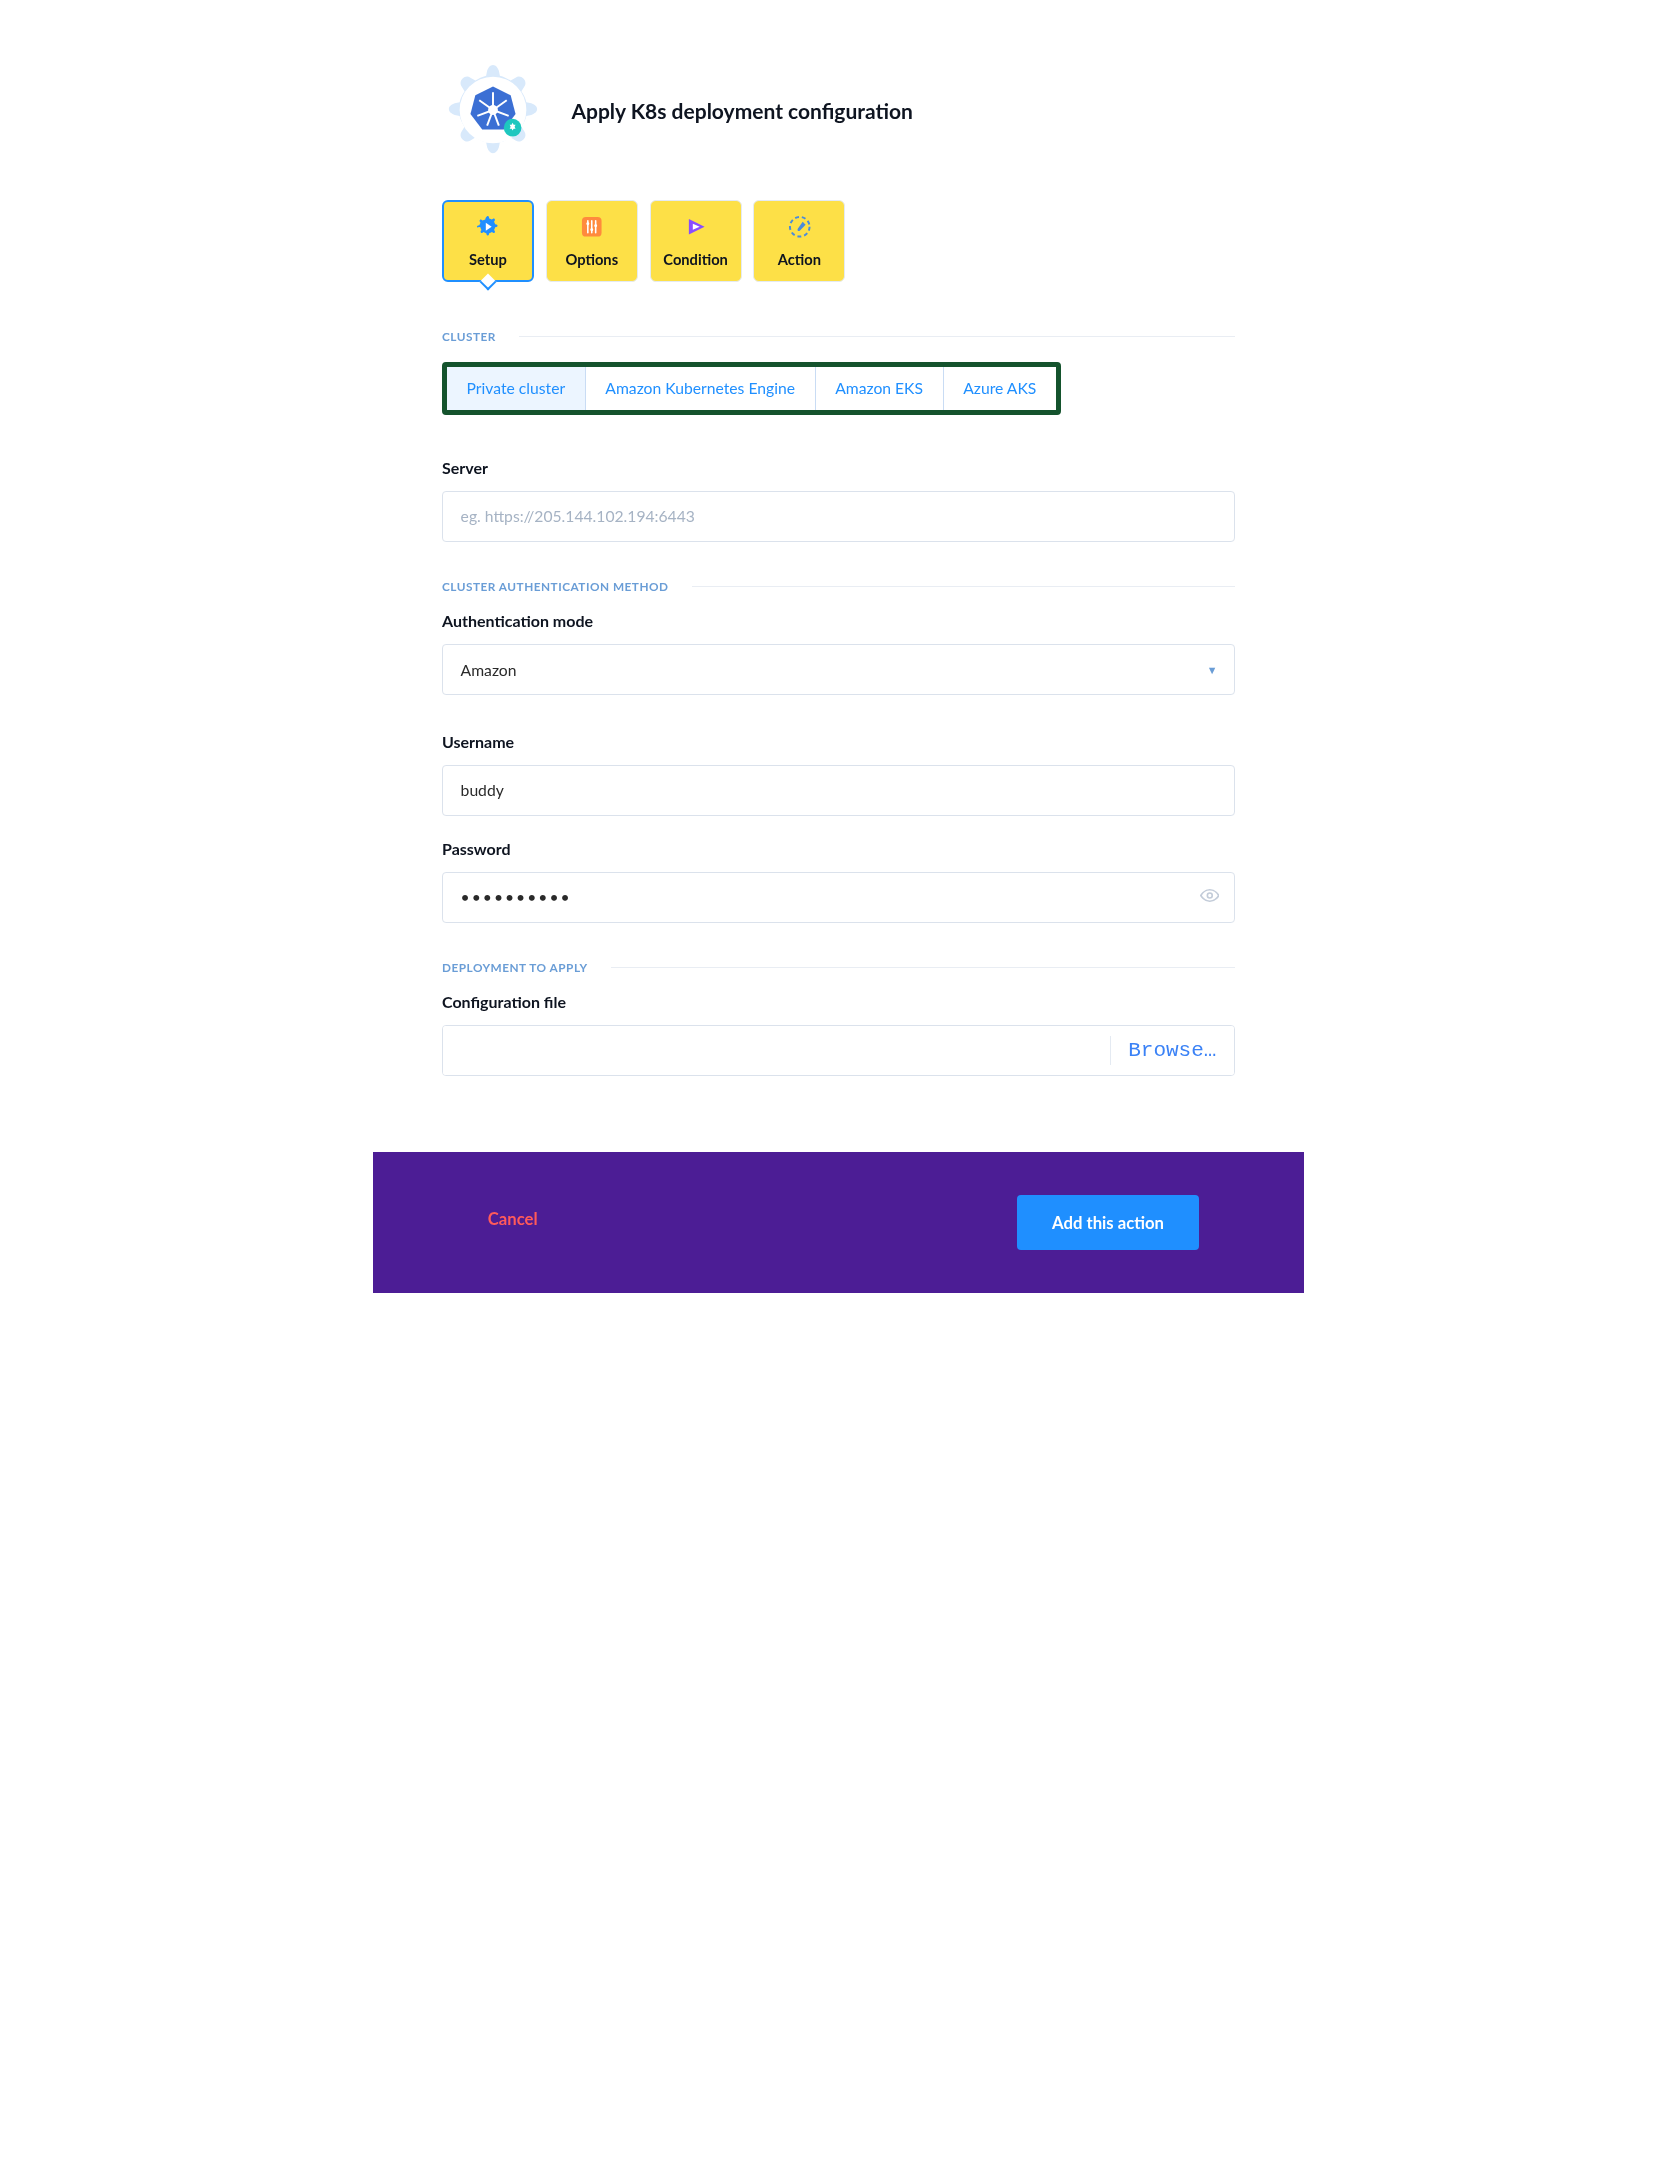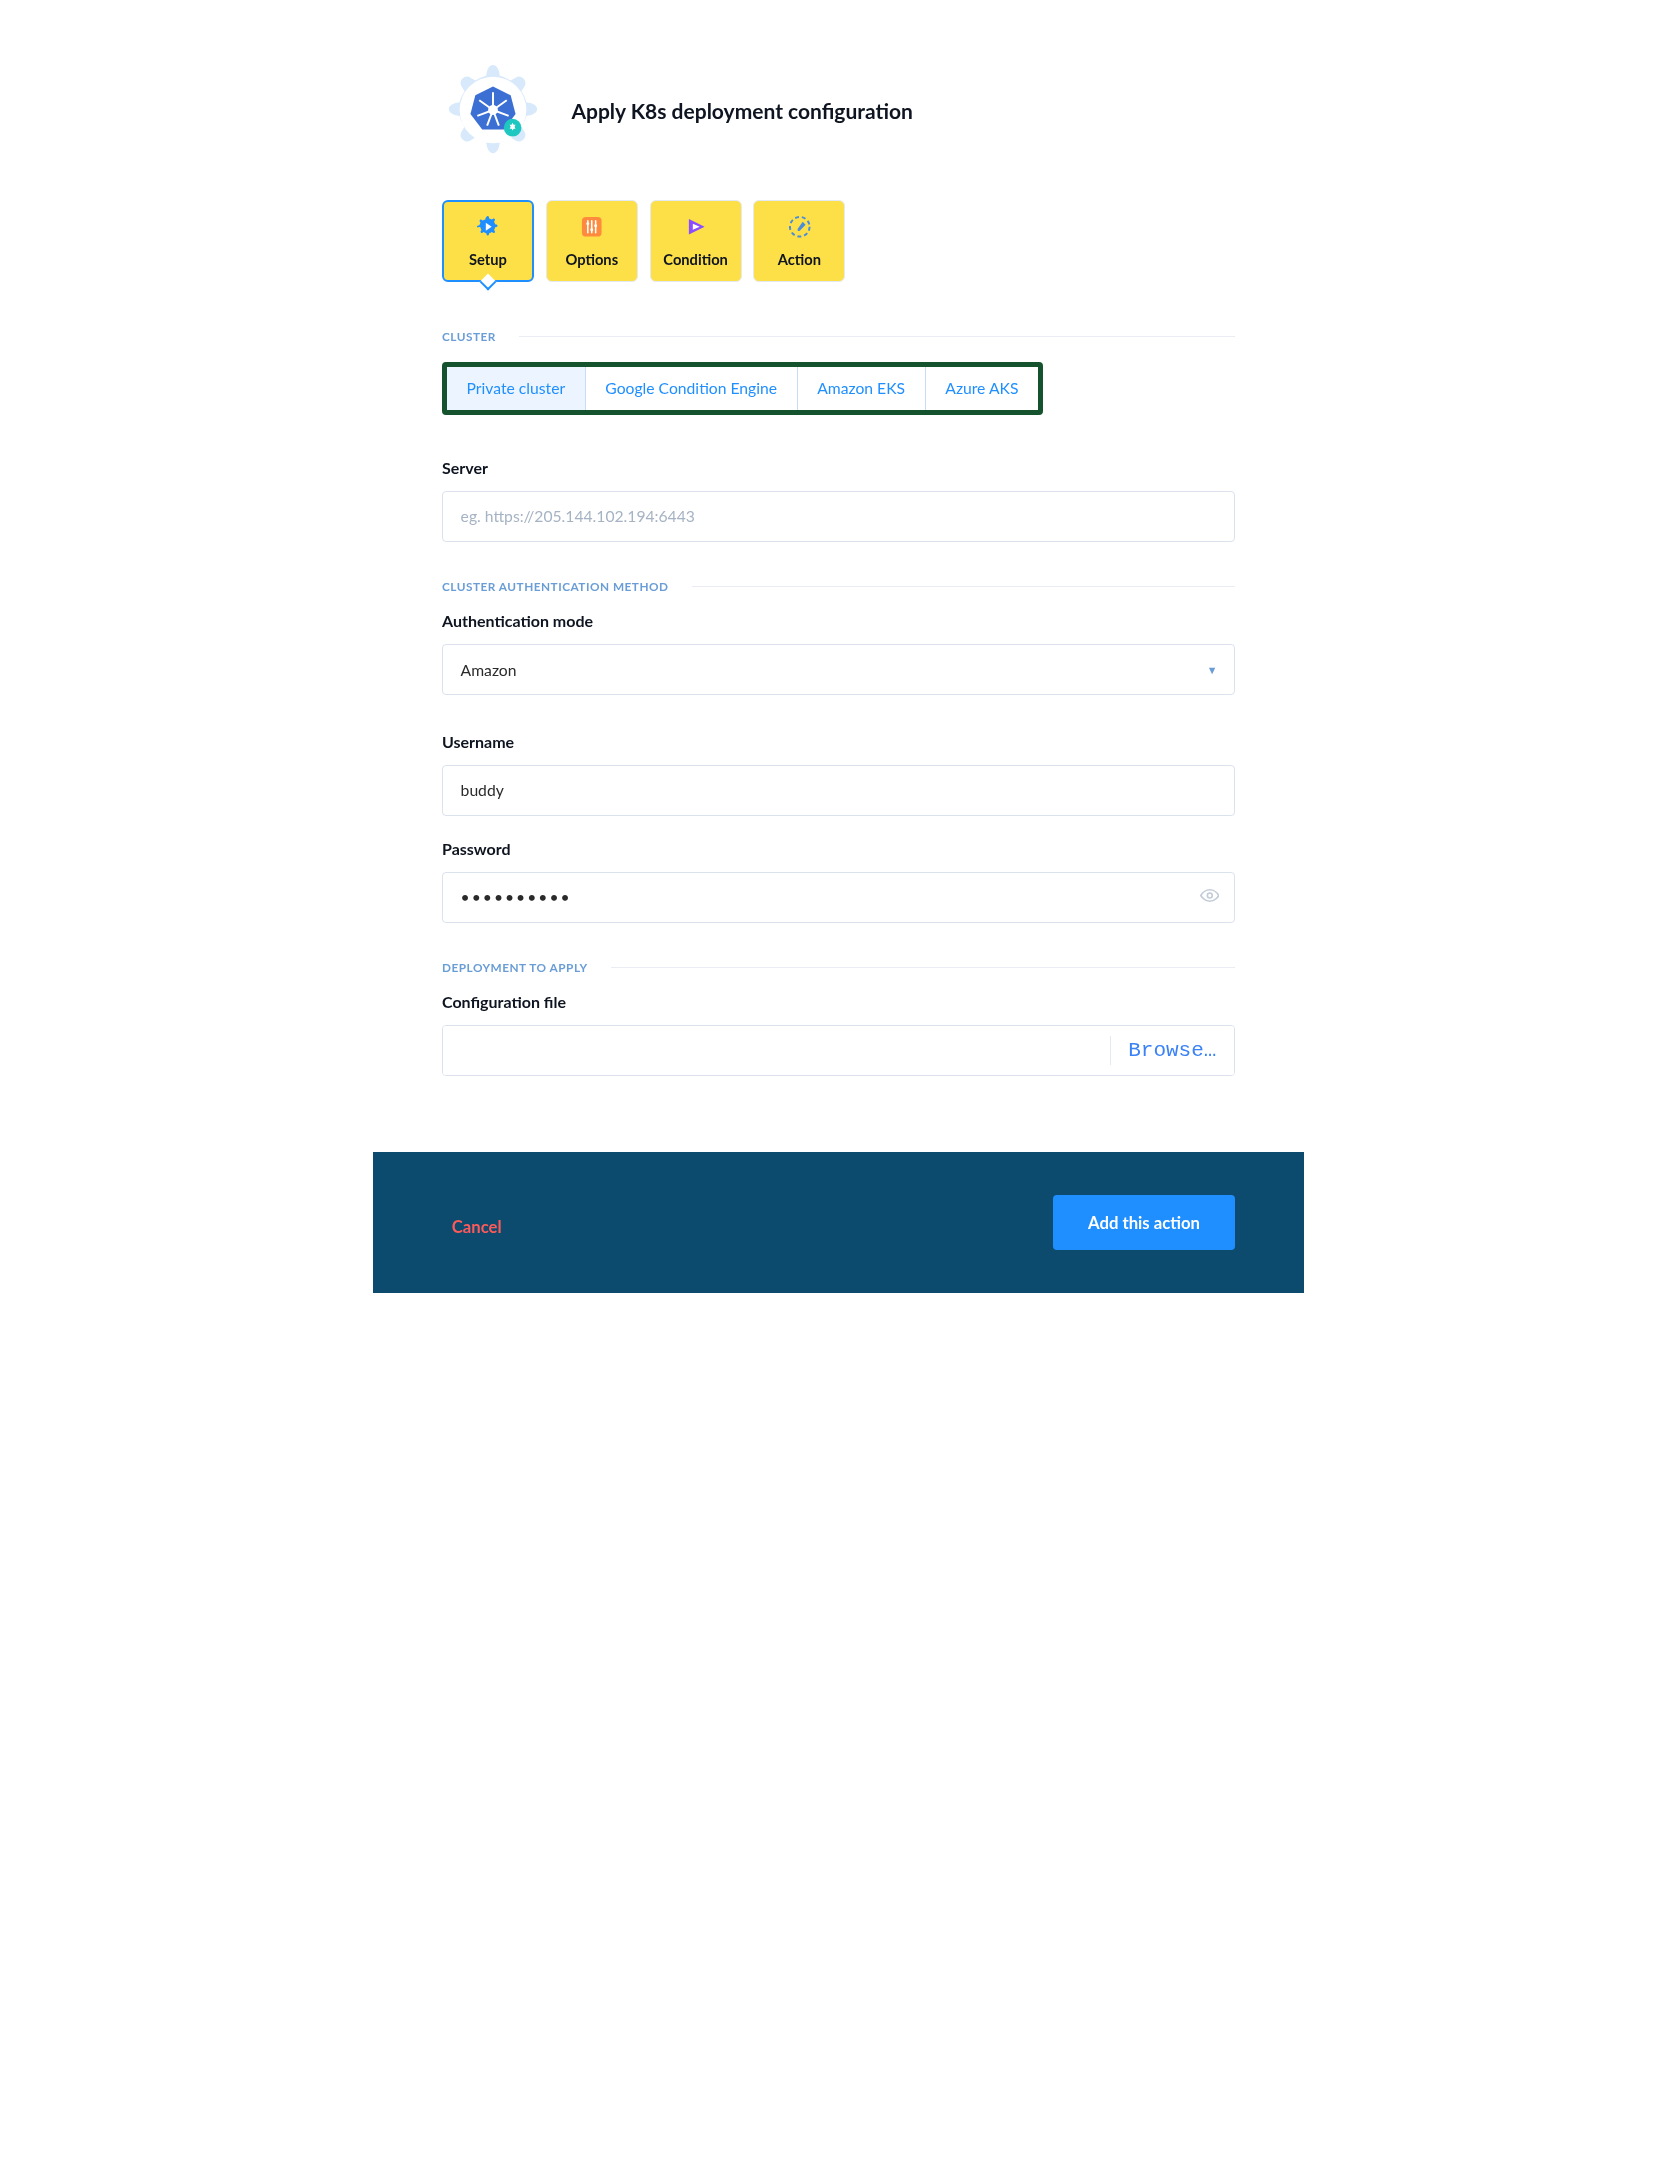--- a/index.html
+++ b/index.html
@@ -200,24 +200,24 @@
     background: #fff;
     border: none;
     padding: 0 17.6px;
     color: #3b82f6;
     font-size: 21px;
     cursor: pointer;
     font-family: Liberation Mono, monospace;
   }
   
   .footer {
-    background: #0c4a6e;
-    padding: 43px 69px;
-    display: flex;
-    align-items: flex-end;
+    background: #4c1d95;
+    padding: 43px 105px;
+    display: flex;
+    align-items: flex-start;
     justify-content: space-between;
   }
   .cancel-btn {
     background: none;
     border: none;
     color: #ff5a5a;
     font-size: 16.7px;
     font-weight: 700;
     cursor: pointer;
     font-family: inherit;
@@ -318,21 +318,21 @@
     </div>
 
     
     <div class="section-header">
       <span class="section-label">CLUSTER</span>
       <div class="section-line"></div>
     </div>
 
     <div class="seg-group">
       <button class="seg-btn active">Private cluster</button>
-      <button class="seg-btn">Google Condition Engine</button>
+      <button class="seg-btn">Amazon Kubernetes Engine</button>
       <button class="seg-btn">Amazon EKS</button>
       <button class="seg-btn">Azure AKS</button>
     </div>
 
     <div class="field-block">
       <label class="field-label">Server</label>
       <input type="text" class="text-input" placeholder="eg. https://205.144.102.194:6443" style="">
     </div>
 
     

